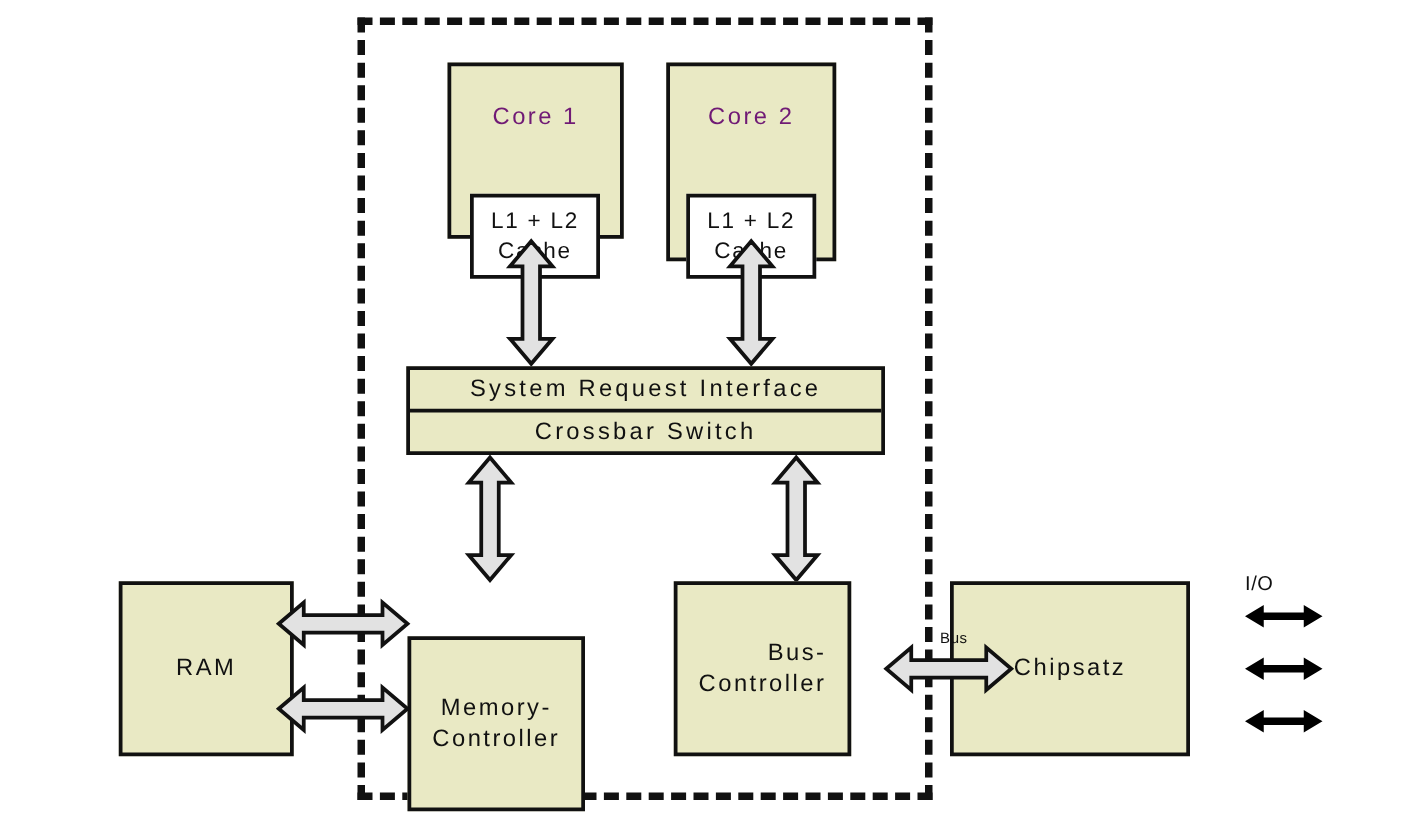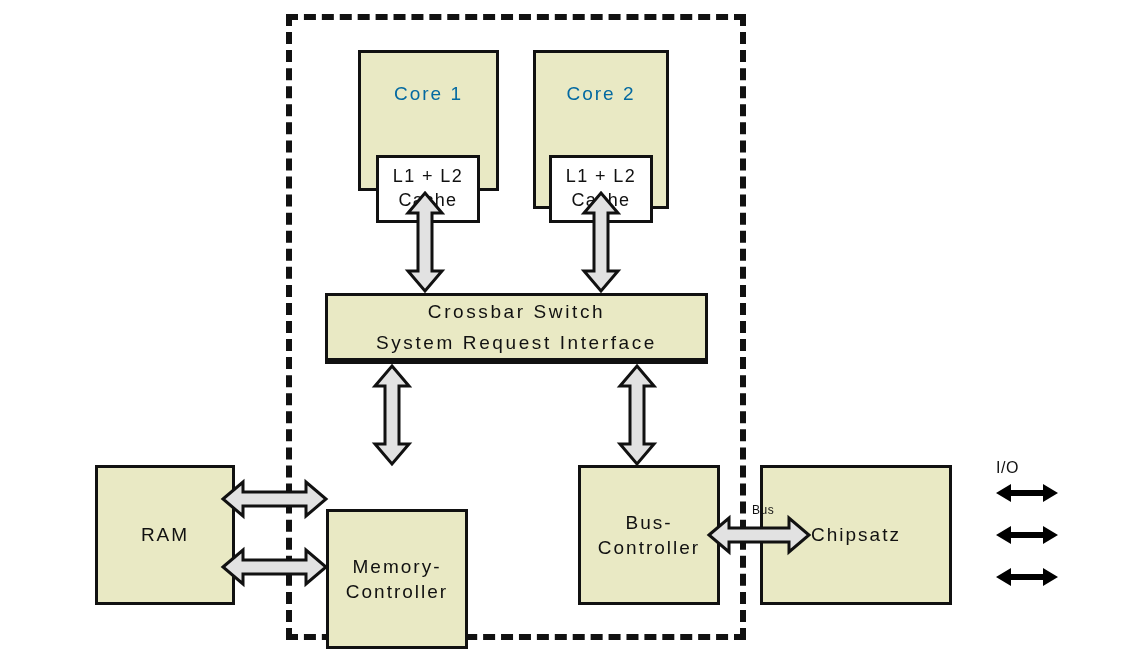--- a/index.html
+++ b/index.html
@@ -38,21 +38,21 @@
     background: #ffffff;
     margin-top: 32px;
   }
   .core-label {
     position: absolute;
     left: 0;
     right: 0;
     text-align: center;
     letter-spacing: 2.0px;
     font-size: 19px;
-    color: #0369a1;
+    color: #701a75;
   }
   .die-border {
     position: absolute;
     box-sizing: border-box;
     border: 6px dashed #111111;
     background: transparent;
     pointer-events: none;
   }
   .sri-group {
     position: absolute;
@@ -121,25 +121,25 @@
 
   <svg class="arrow-svg" style="left:405px; top:191px;" width="40" height="102" viewBox="0 0 40 102">
     <polygon class="blockarrow" points="20,2 37,22 27,22 27,80 37,80 20,100 3,80 13,80 13,22 3,22"></polygon>
   </svg>
 
   <svg class="arrow-svg" style="left:581px; top:191px;" width="40" height="102" viewBox="0 0 40 102">
     <polygon class="blockarrow" points="20,2 37,22 27,22 27,80 37,80 20,100 3,80 13,80 13,22 3,22"></polygon>
   </svg>
 
   <div class="sri-group" style="left:325px; top:293px; width:383px; height:71px;">
+    <div class="sri-row top">
+      <span>System Request Interface</span>
+    </div>
     <div class="sri-row">
       <span>Crossbar Switch</span>
-    </div>
-    <div class="sri-row top">
-      <span>System Request Interface</span>
     </div>
   </div>
 
   <svg class="arrow-svg" style="left:372px; top:364px;" width="40" height="102" viewBox="0 0 40 102">
     <polygon class="blockarrow" points="20,2 37,22 27,22 27,80 37,80 20,100 3,80 13,80 13,22 3,22"></polygon>
   </svg>
 
   <svg class="arrow-svg" style="left:617px; top:364px;" width="40" height="102" viewBox="0 0 40 102">
     <polygon class="blockarrow" points="20,2 37,22 27,22 27,80 37,80 20,100 3,80 13,80 13,22 3,22"></polygon>
   </svg>
@@ -154,21 +154,21 @@
   </div>
 
   <svg class="arrow-svg" style="left:221px; top:479px;" width="107" height="40" viewBox="0 0 107 40">
     <polygon class="blockarrow" points="2,20 22,3 22,13 85,13 85,3 105,20 85,37 85,27 22,27 22,37"></polygon>
   </svg>
 
   <svg class="arrow-svg" style="left:221px; top:547px;" width="107" height="40" viewBox="0 0 107 40">
     <polygon class="blockarrow" points="2,20 22,3 22,13 85,13 85,3 105,20 85,37 85,27 22,27 22,37"></polygon>
   </svg>
 
-  <div class="box" style="left:578px; top:465px; width:142px; height:140px;">
+  <div class="box" style="left:539px; top:465px; width:142px; height:140px;text-align:right;">
     <span>Bus-
 Controller</span>
   </div>
 
   <div class="box" style="left:760px; top:465px; width:192px; height:140px;">
     <span>Chipsatz</span>
   </div>
 
   <svg class="arrow-svg" style="left:707px; top:515px;" width="104" height="40" viewBox="0 0 104 40">
     <polygon class="blockarrow" points="2,20 22,3 22,13 82,13 82,3 102,20 82,37 82,27 22,27 22,37"></polygon>

